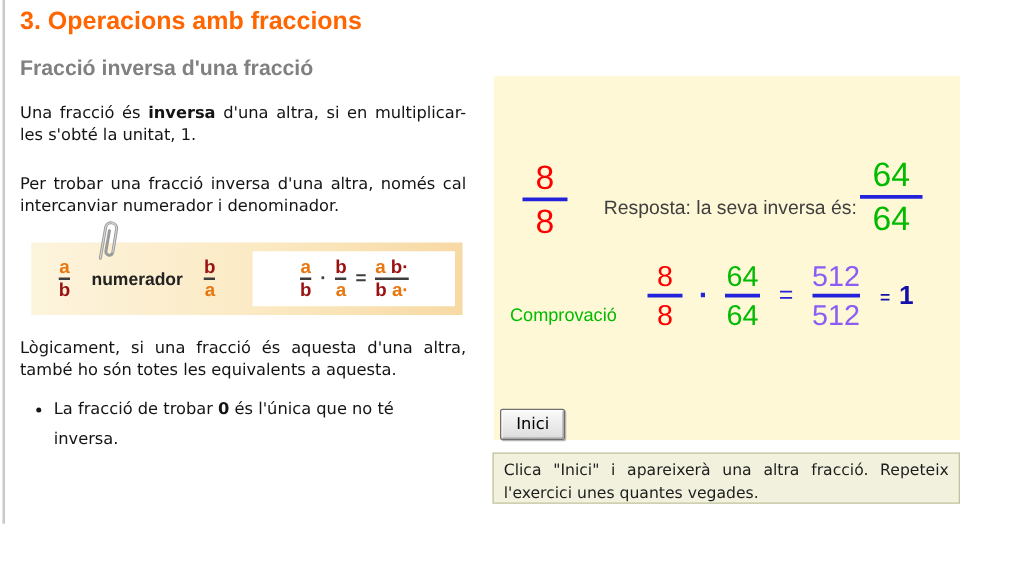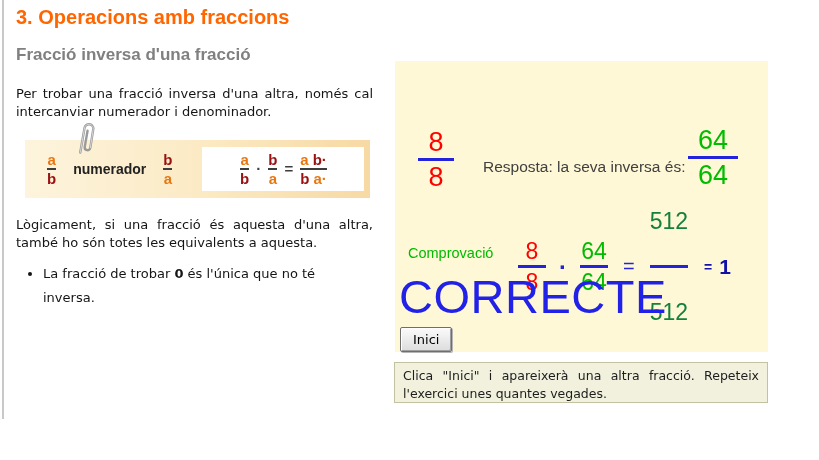--- a/index.html
+++ b/index.html
@@ -55,21 +55,21 @@
   #given-frac  { position:absolute; left:18px;  top:66px; min-width:46px; color:#ff0000; }
   #answer-frac { position:absolute; left:288px; top:64px; min-width:60px; color:#00bb00; }
   .answer-label { position:absolute; left:88px; top:97px; font-size:15.5px; color:#404040; }
 
   .check-label { position:absolute; left:13px; top:184px; font-size:14.5px; color:#00bb00; }
   #check-eq { position:absolute; left:118px; top:147px; display:flex; align-items:center; gap:7px; }
   .frac-md { font-size:23px; line-height:26px; padding:0 5px; min-width:38px; }
   .frac-md .bar { height:3px; background:#2323dc; margin:1px 0; }
   .red   { color:#ff0000; }
   .green { color:#00bb00; }
-  .blue  { color:#15803d;gap:30px; }
+  .blue  { color:#8b5cf6; }
   .mul-dot { font-size:24px; font-weight:bold; color:#2323dc; margin:0 1px; }
   .eq-sign { font-size:20px; color:#2323dc; margin:0 3px; }
   .eq-small { font-size:14px; font-weight:bold; color:#1111aa; margin-left:4px; }
   .result-one { font-size:21px; font-weight:bold; color:#1111aa; }
 
   .status-text { position:absolute; left:4px; top:212px; font-size:47px; line-height:1; color:#2121e8; letter-spacing:0.5px; }
 
   .inici-button {
     position:absolute; left:5px; top:266px;
     min-width:50px; height:25px; padding:2px 12px 3px;
@@ -89,20 +89,21 @@
 </head>
 <body>
 
 <div id="stage">
   <div id="left-rule"></div>
 
   <div id="theory">
     <div class="page-title">3. Operacions amb fraccions</div>
     <div class="section-subtitle">Fracció inversa d'una fracció</div>
 
+    <p class="para p1"><span>Una fracció és </span><b>inversa</b><span> d'una altra, si en multiplicar-les s'obté la unitat, 1.</span></p>
 
     <p class="para p2">Per trobar una fracció inversa d'una altra, només cal intercanviar numerador i denominador.</p>
 
     <div id="theory-box">
       <span id="paperclip">
         <svg width="26" height="38" viewBox="0 0 26 38" style="transform:rotate(14deg)">
           <path d="M9 35 L7.2 10 a4.4 4.4 0 0 1 8.8 -0.6 L17.6 28 a2.8 2.8 0 0 1 -5.6 0.4 L10.8 12" fill="none" stroke="#9a9a9a" stroke-width="2.4" stroke-linecap="round"></path>
           <path d="M9 35 L7.2 10 a4.4 4.4 0 0 1 8.8 -0.6 L17.6 28" fill="none" stroke="#d6d6d6" stroke-width="0.9" stroke-linecap="round"></path>
         </svg>
       </span>
@@ -182,19 +183,18 @@
       <span class="eq-sign">=</span>
       <span class="frac frac-md blue">
         <span>512</span>
         <span class="bar"></span>
         <span>512</span>
       </span>
       <span class="eq-small">=</span>
       <span class="result-one">1</span>
     </div>
 
-    <div class="status-text">CORRECTE</div>
 
     <button class="inici-button">Inici</button>
   </div>
 
   <div id="note-box">Clica "Inici" i apareixerà una altra fracció. Repeteix l'exercici unes quantes vegades.</div>
 </div>
 
 </body></html>

